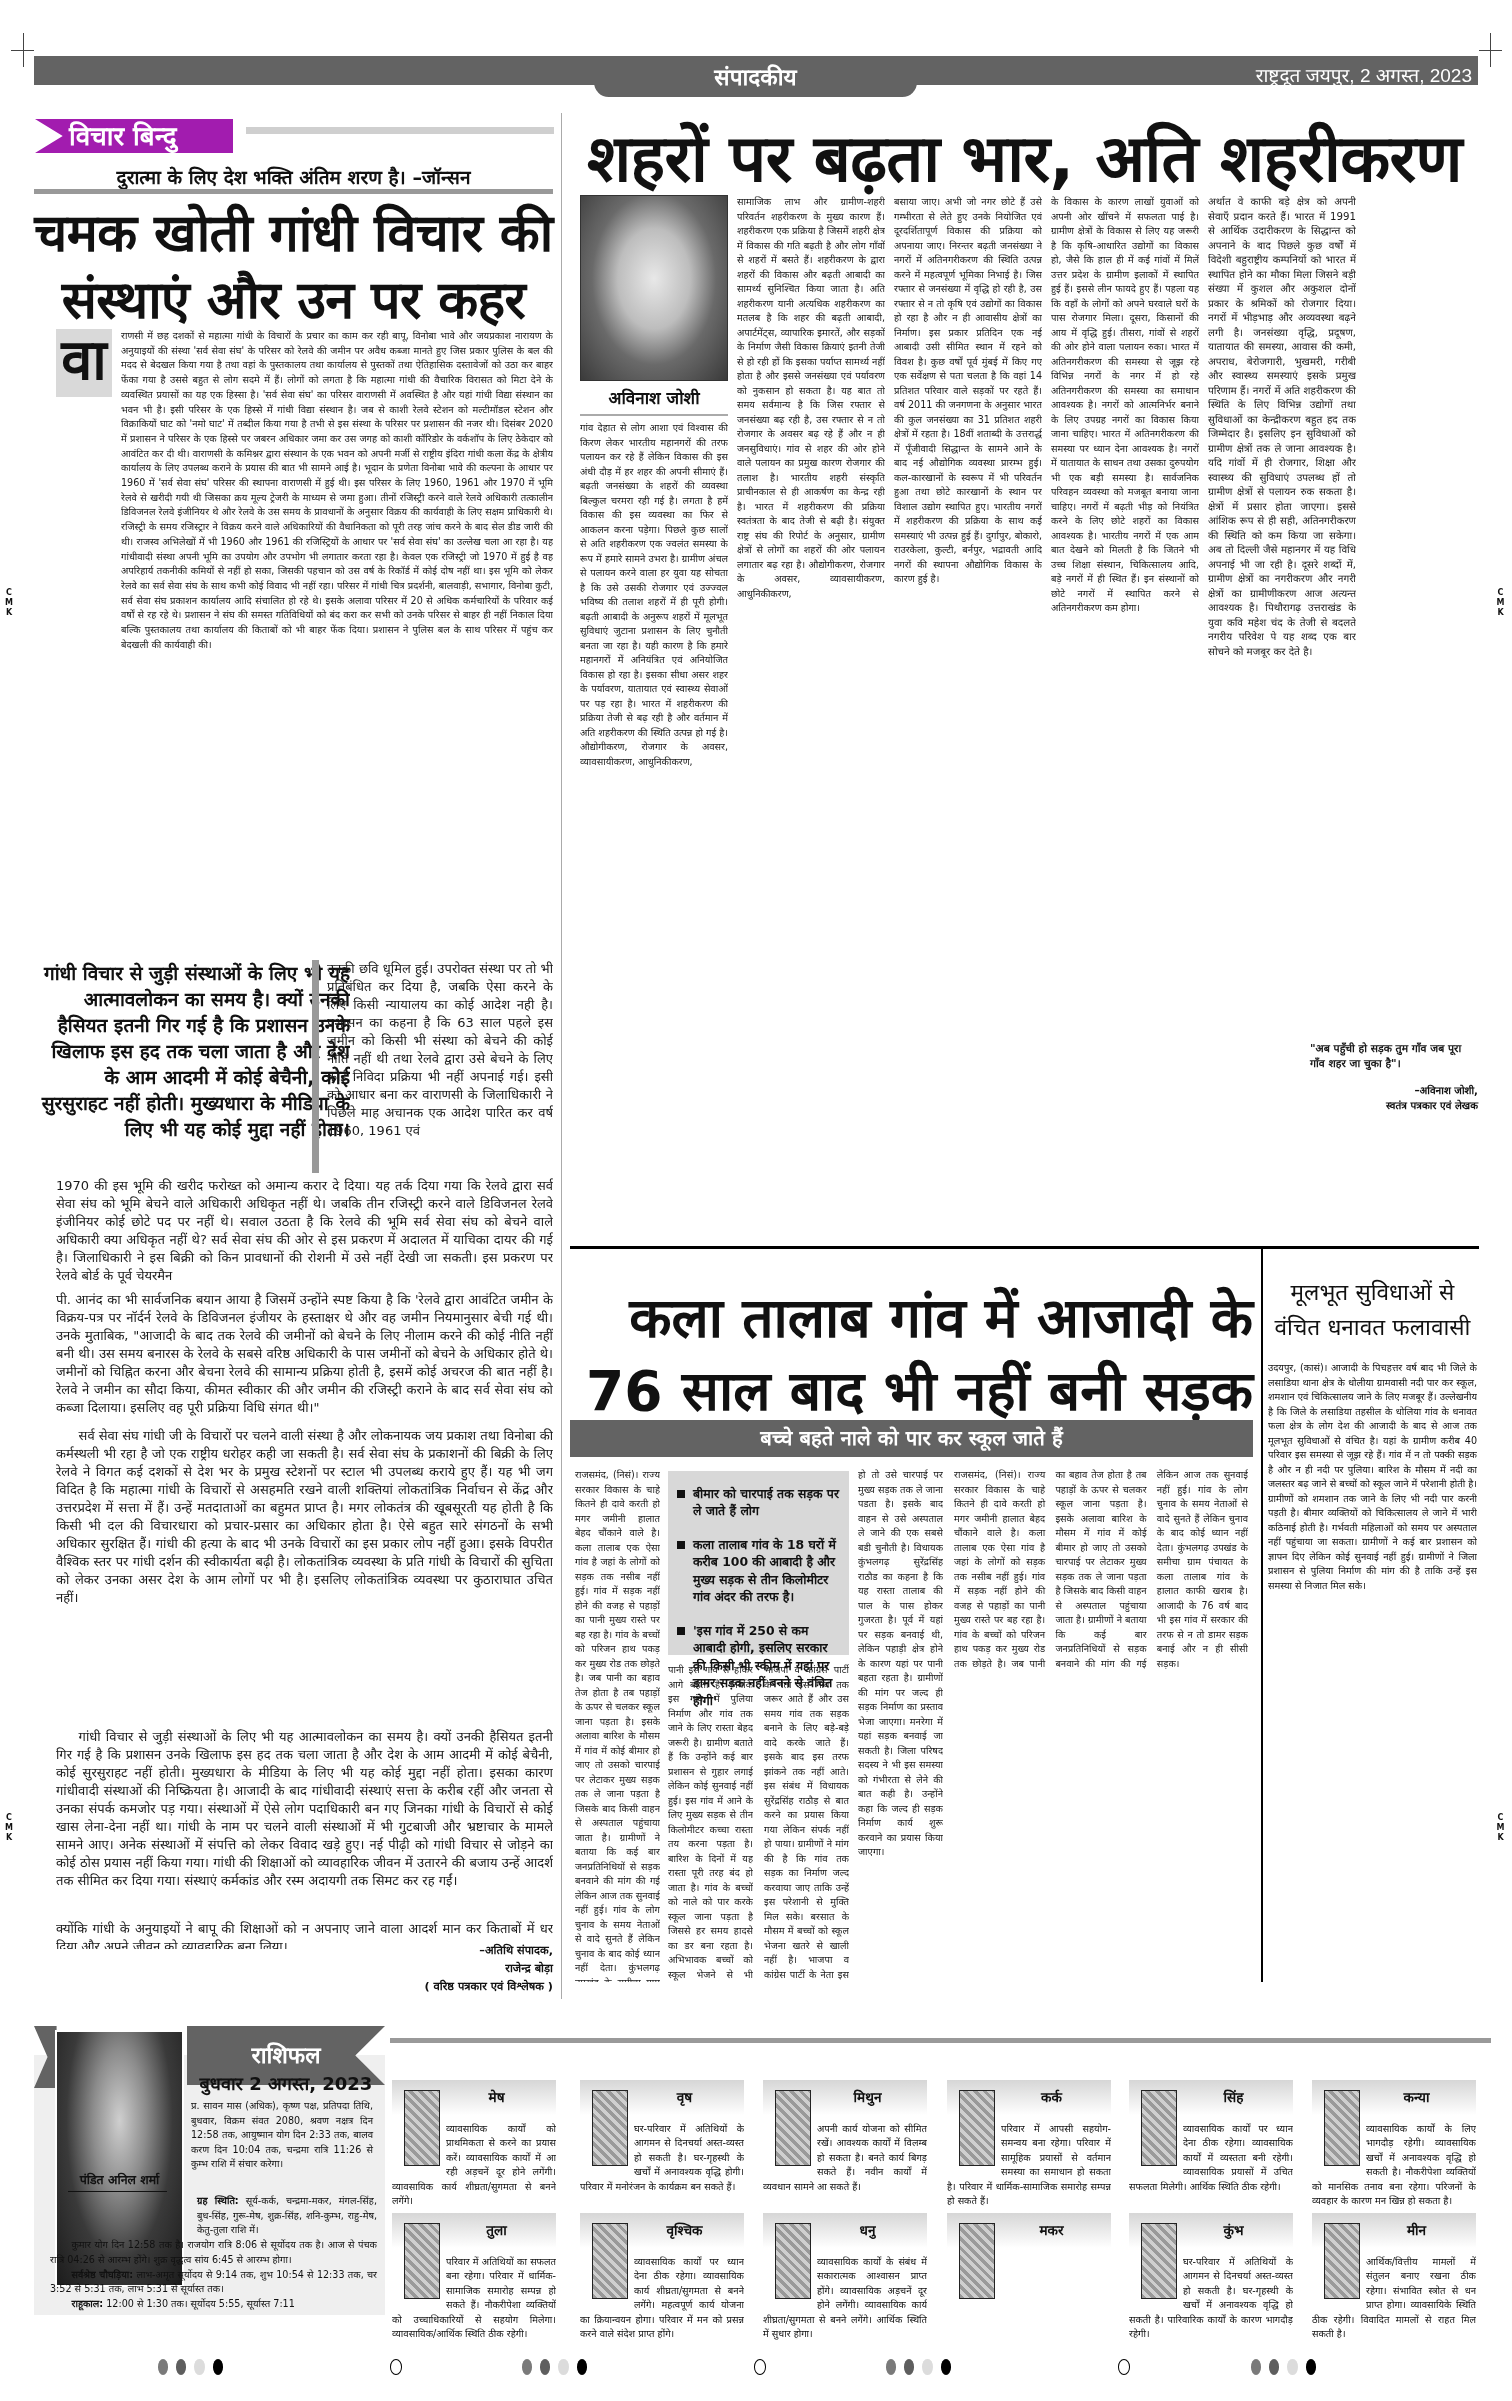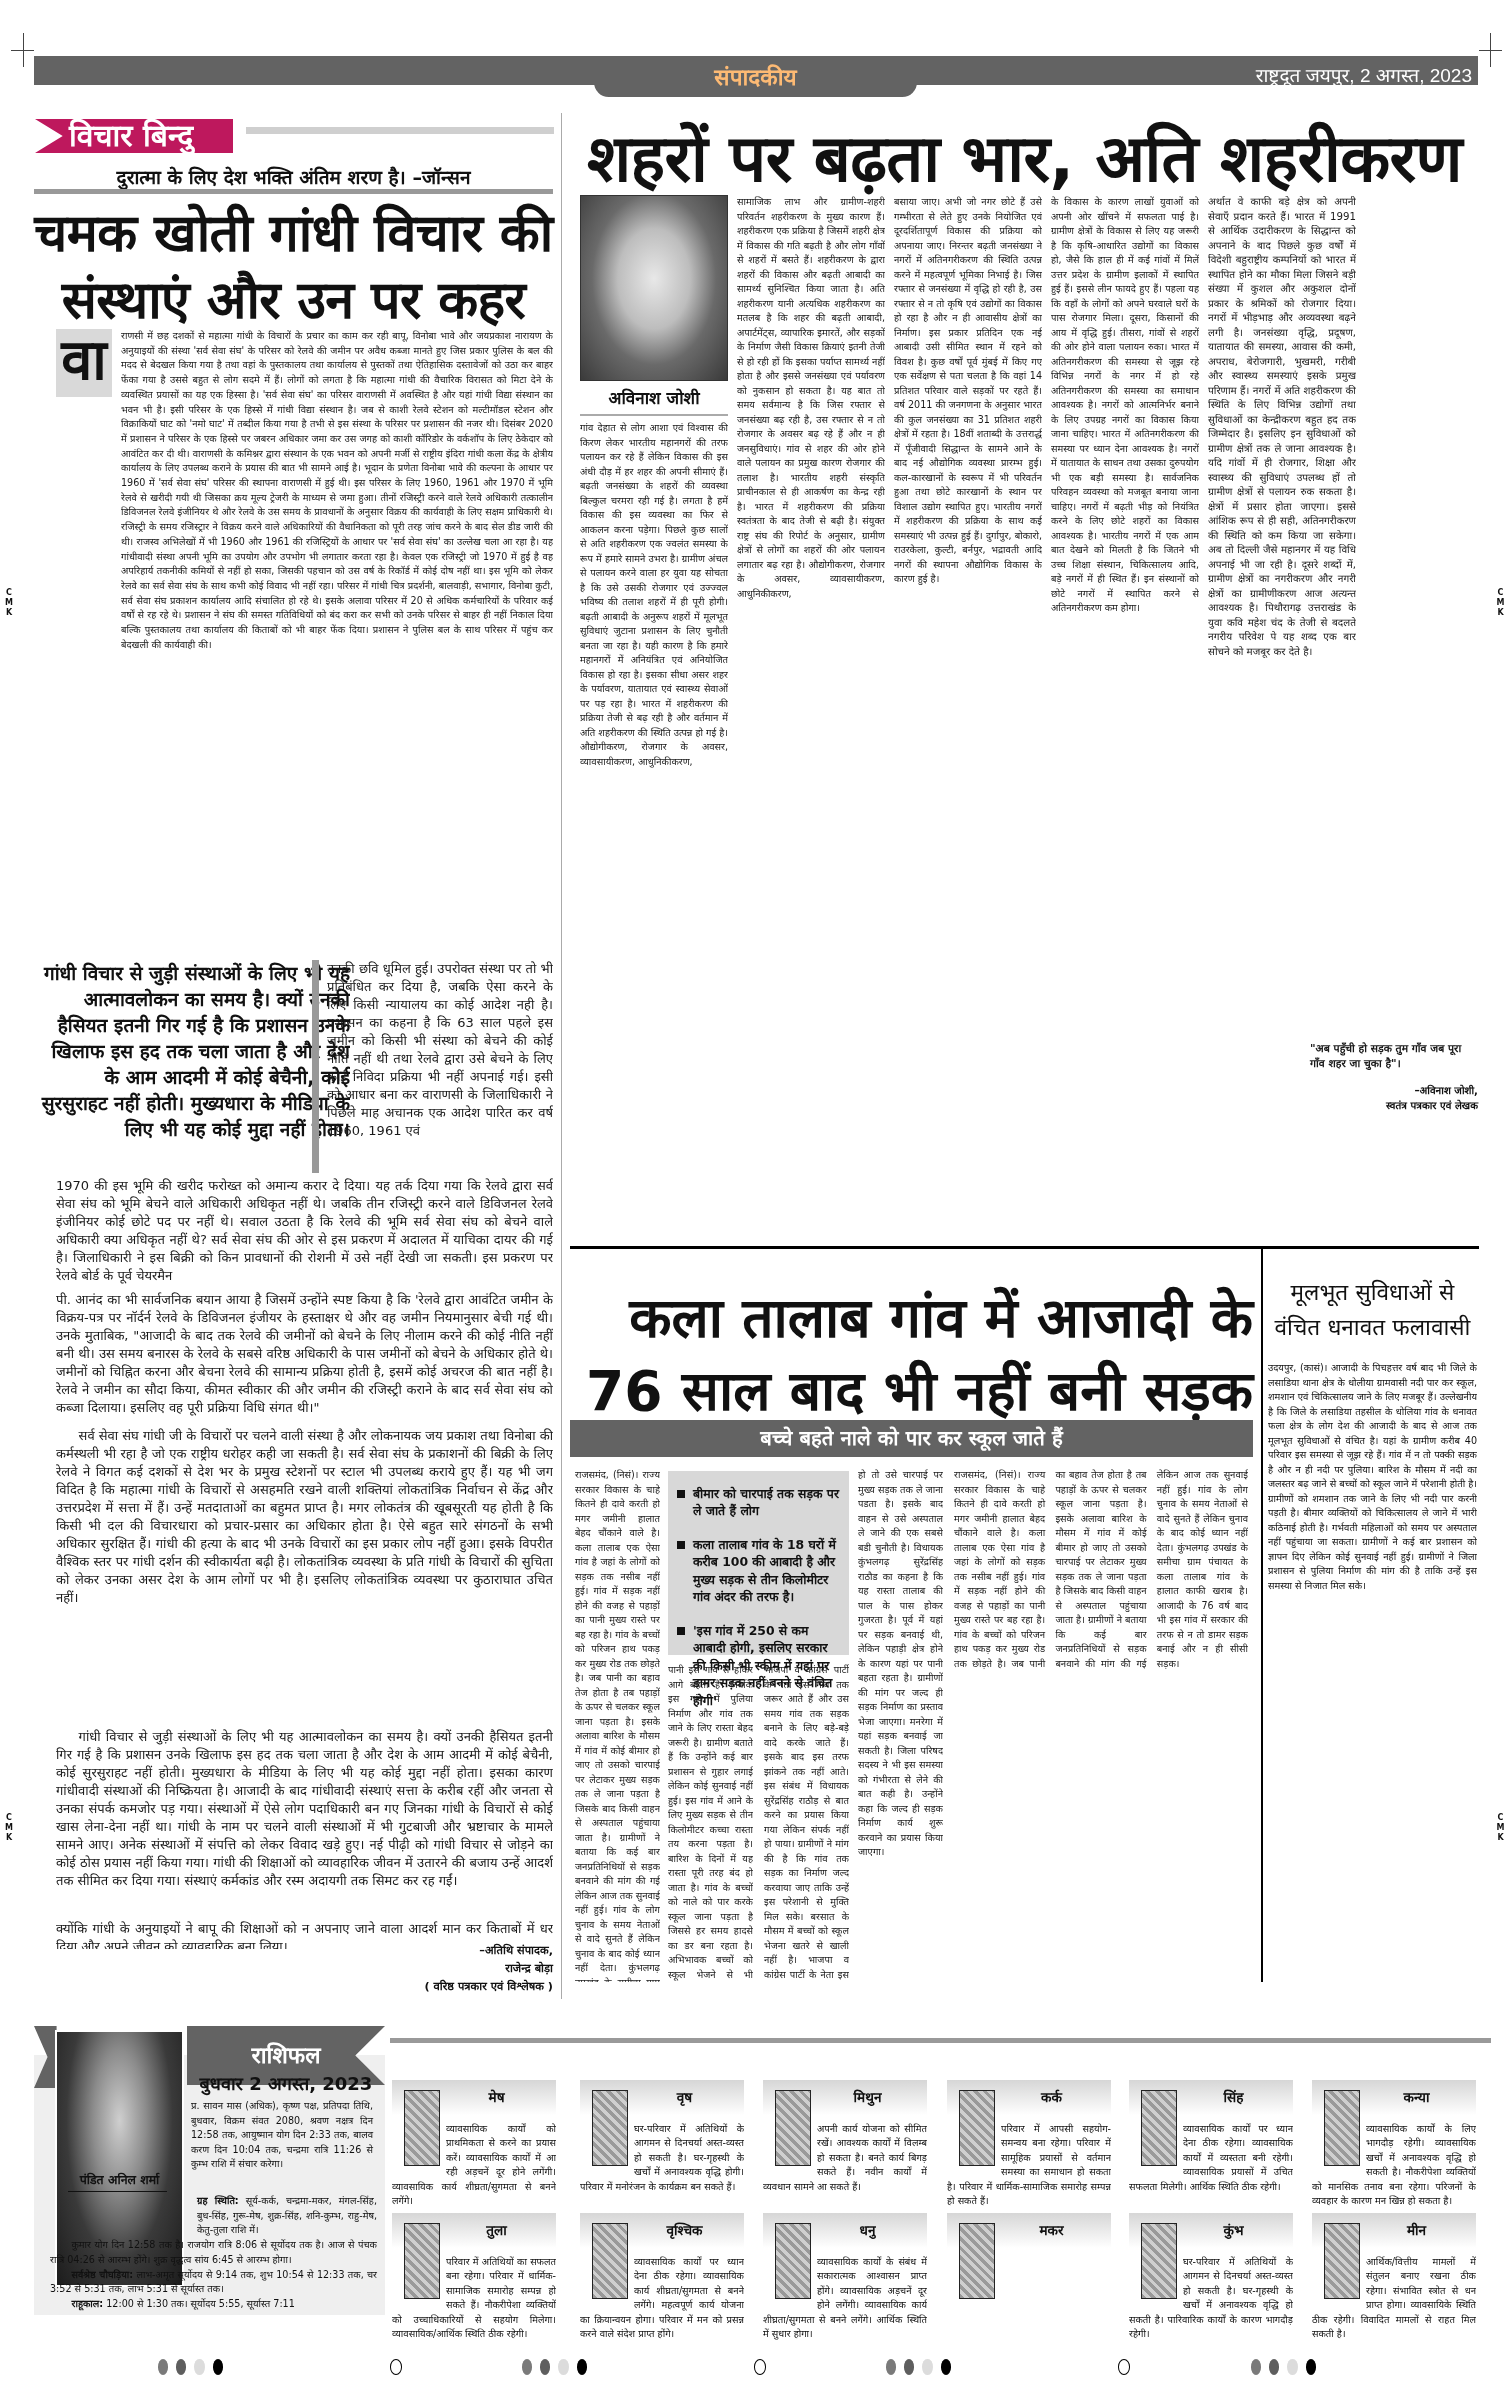--- a/index.html
+++ b/index.html
@@ -3,29 +3,29 @@
 <meta charset="utf-8">
 <style>
   * { box-sizing: border-box; margin: 0; padding: 0; }
   html, body { width: 1512px; height: 2401px; background: #ffffff; overflow: hidden; }
   body { position: relative; font-family: "DejaVu Sans", "Liberation Sans", sans-serif; color: #111; }
   .abs { position: absolute; }
 
   
   .topbar { left: 34px; top: 56px; width: 1444px; height: 29px; background: #636363; }
   .topbar-tab { left: 594px; top: 56px; width: 323px; height: 41px; background: #636363; border-radius: 0 0 14.7px 14.7px; display: flex; align-items: center; justify-content: center; }
-  .topbar-tab span { color: #fdba74; font-size: 22.6px; font-weight: bold; font-family: "Liberation Sans", sans-serif; }
+  .topbar-tab span { color: #ffffff; font-size: 22.6px; font-weight: bold; font-family: "Liberation Sans", sans-serif; }
   .topbar-date { right: 40px; top: 62px; color: #fff; font-size: 19px; font-family: "Liberation Sans", sans-serif; }
   .reg { width: 22.6px; height: 34px; }
   .reg::before, .reg::after { content: ""; position: absolute; background: #444; }
   .reg::before { left: 11.3px; top: 0; width: 1.1px; height: 34px; }
   .reg::after { left: 0; top: 17px; width: 22.6px; height: 1.1px; }
 
   
-  .vb-tag { left: 35px; top: 119px; width: 198px; height: 34px; background: #be185d; color: #fff; font-size: 30px; font-weight: bold; padding-left: 34px; line-height: 34px; clip-path: polygon(0 0,100% 0,100% 100%,0 100%,14% 50%); }
+  .vb-tag { left: 35px; top: 119px; width: 198px; height: 34px; background: #a21caf; color: #fff; font-size: 26px; font-weight: bold; padding-left: 34px; line-height: 34px; clip-path: polygon(0 0,100% 0,100% 100%,0 100%,14% 50%); }
   .vb-line { left: 246px; top: 127px; width: 308px; height: 6.8px; background: #cfcfcf; }
   .vb-quote { left: 34px; top: 164px; width: 519px; text-align: center; font-size: 19px; font-weight: bold; }
   .vb-rule { left: 34px; top: 189px; width: 519px; height: 4.5px; background: #999; }
   .left-headline { left: 34px; top: 200px; width: 519px; text-align: center; font-size: 52px; line-height: 67px; font-weight: 900; font-family: "DejaVu Sans", sans-serif; letter-spacing: -0.6px; }
   .dropcap { left: 56px; top: 329px; width: 56px; height: 68px; background: #d9d9d9; font-size: 56px; font-weight: 900; text-align: center; line-height: 62px; }
   .left-body { left: 121px; top: 329px; width: 432px; font-size: 9.6px; line-height: 14.7px; text-align: justify; color: #1a1a1a; }
   .left-body-full { left: 56px; width: 497px; font-size: 13px; line-height: 18px; text-align: justify; color: #1a1a1a; }
   .pullquote { left: 34px; top: 1016px; width: 316px; text-align: right; font-size: 19px; line-height: 26px; font-weight: bold; }
   .v-divider { width: 1.1px; background: #aaa; }
   .byline-block { left: 316px; top: 1942px; width: 237px; text-align: right; font-size: 11.3px; line-height: 18px; font-weight: bold; }

